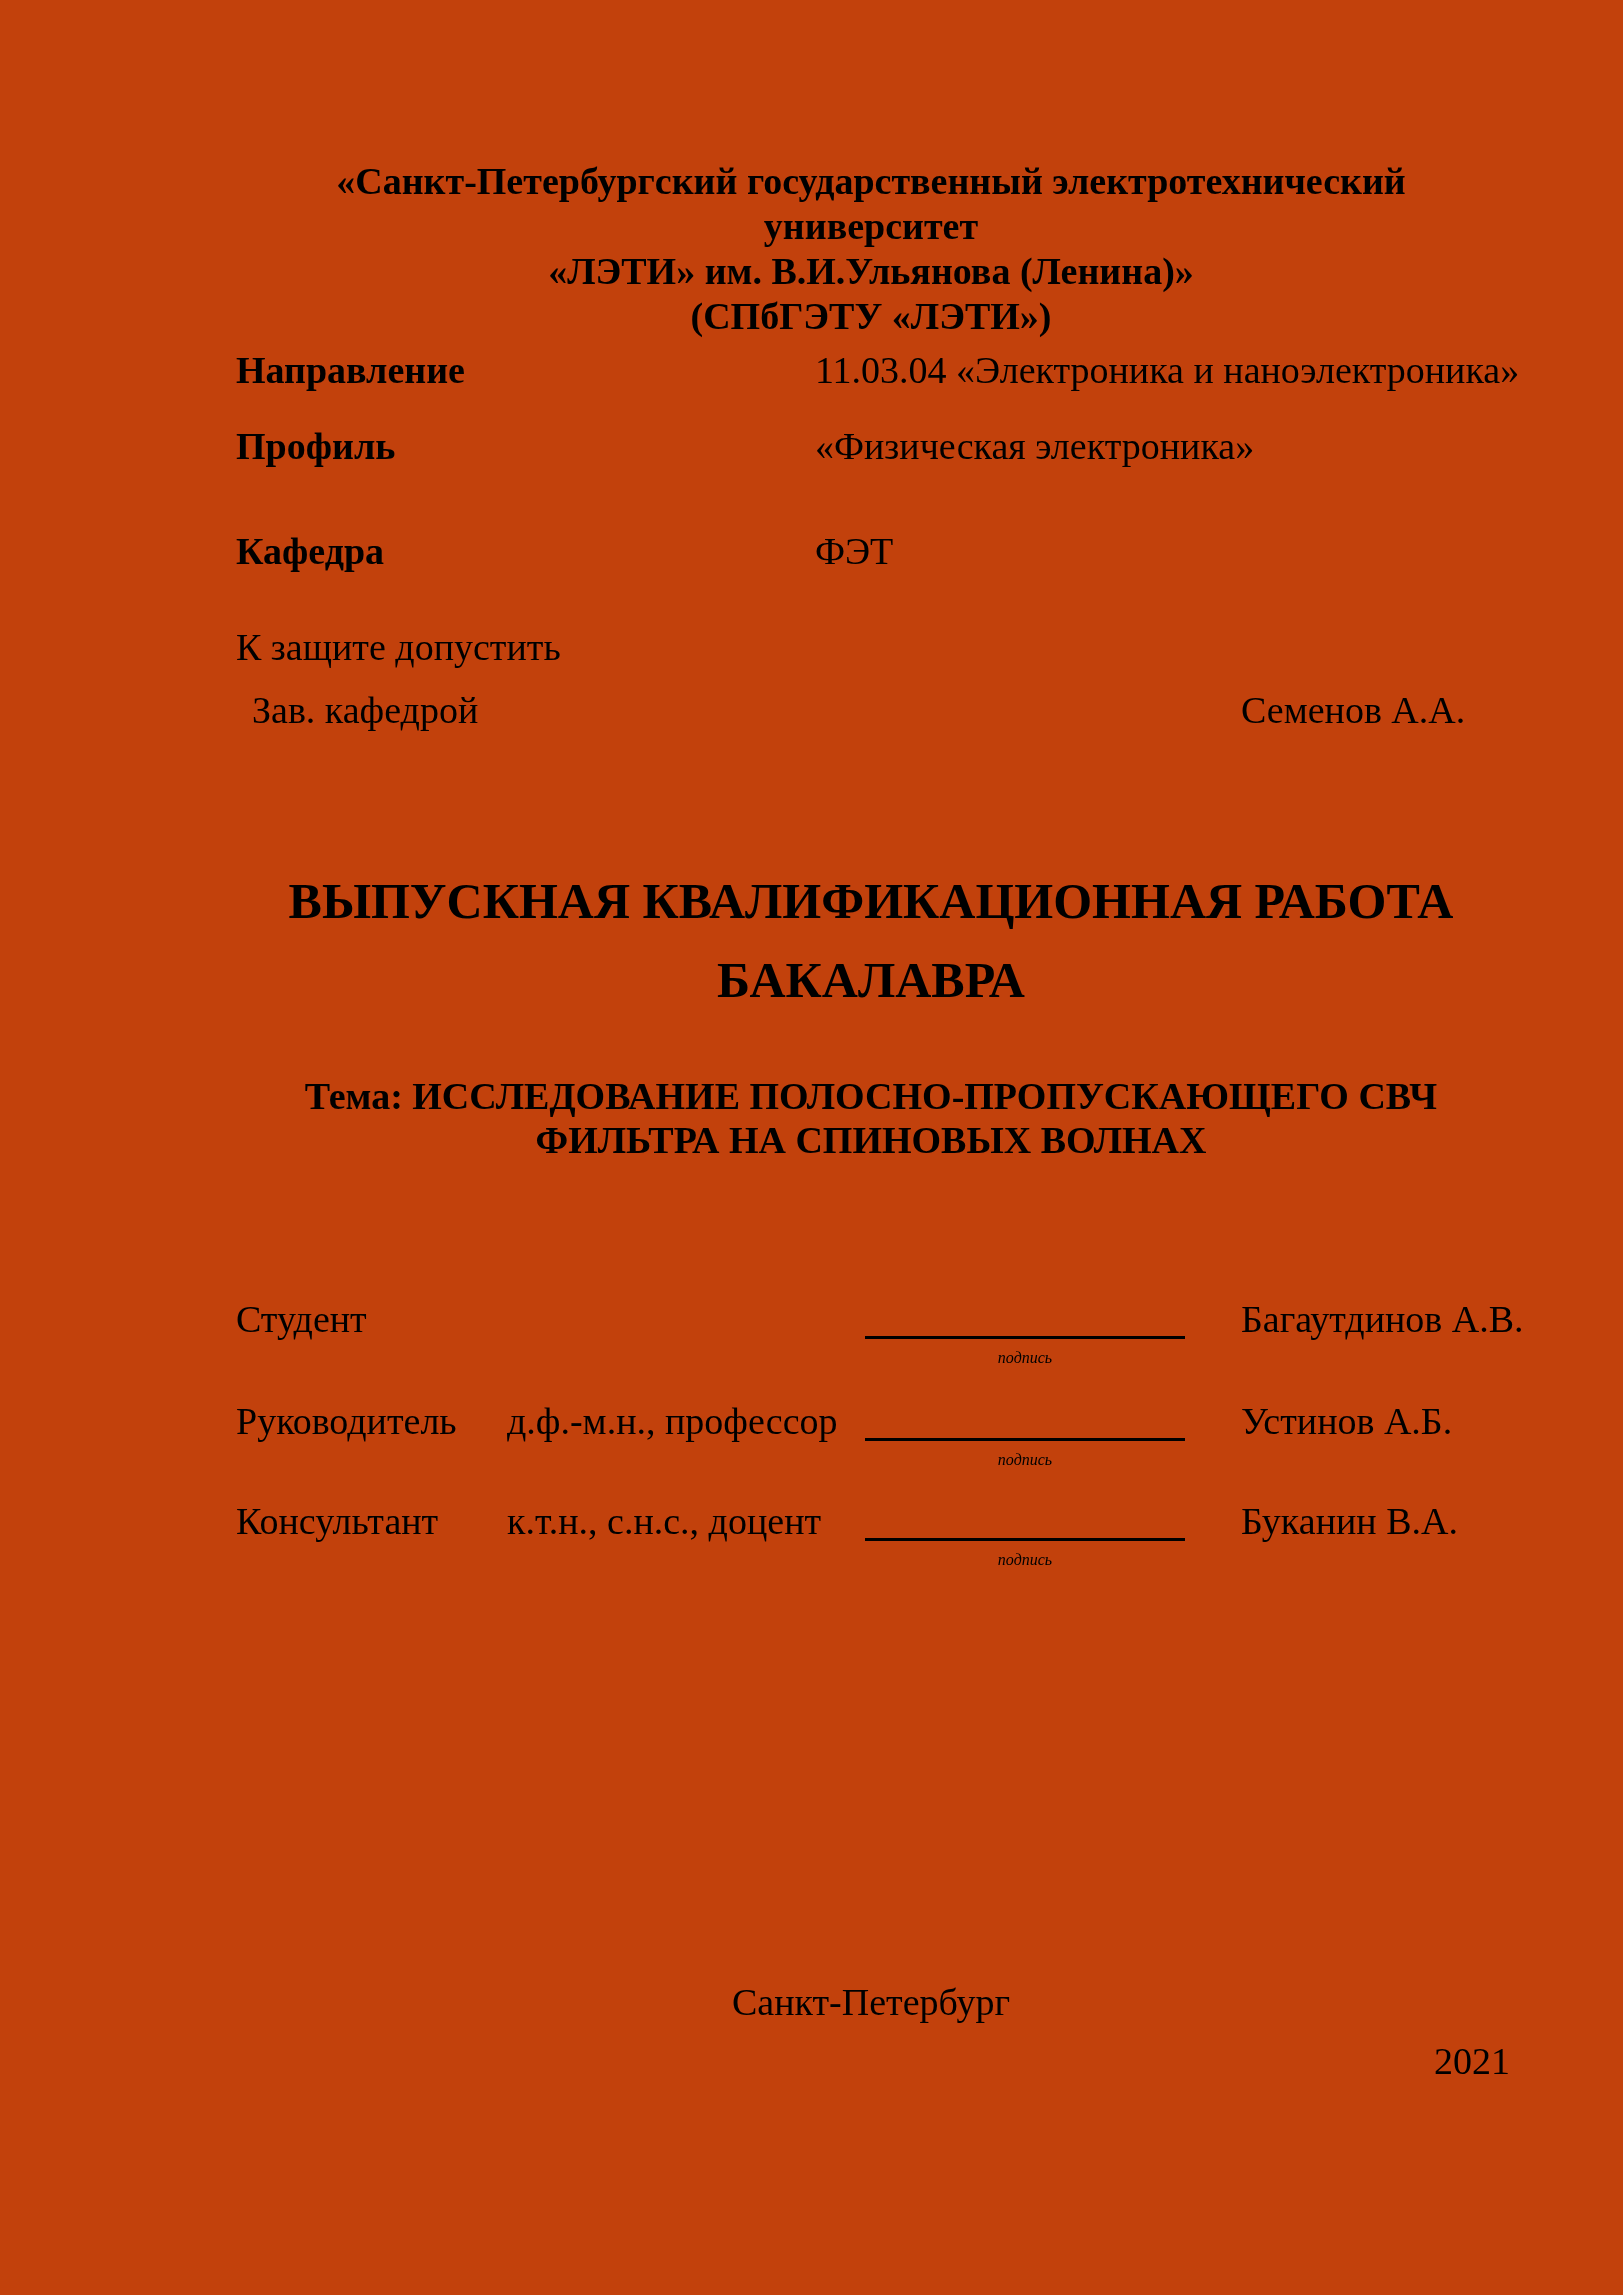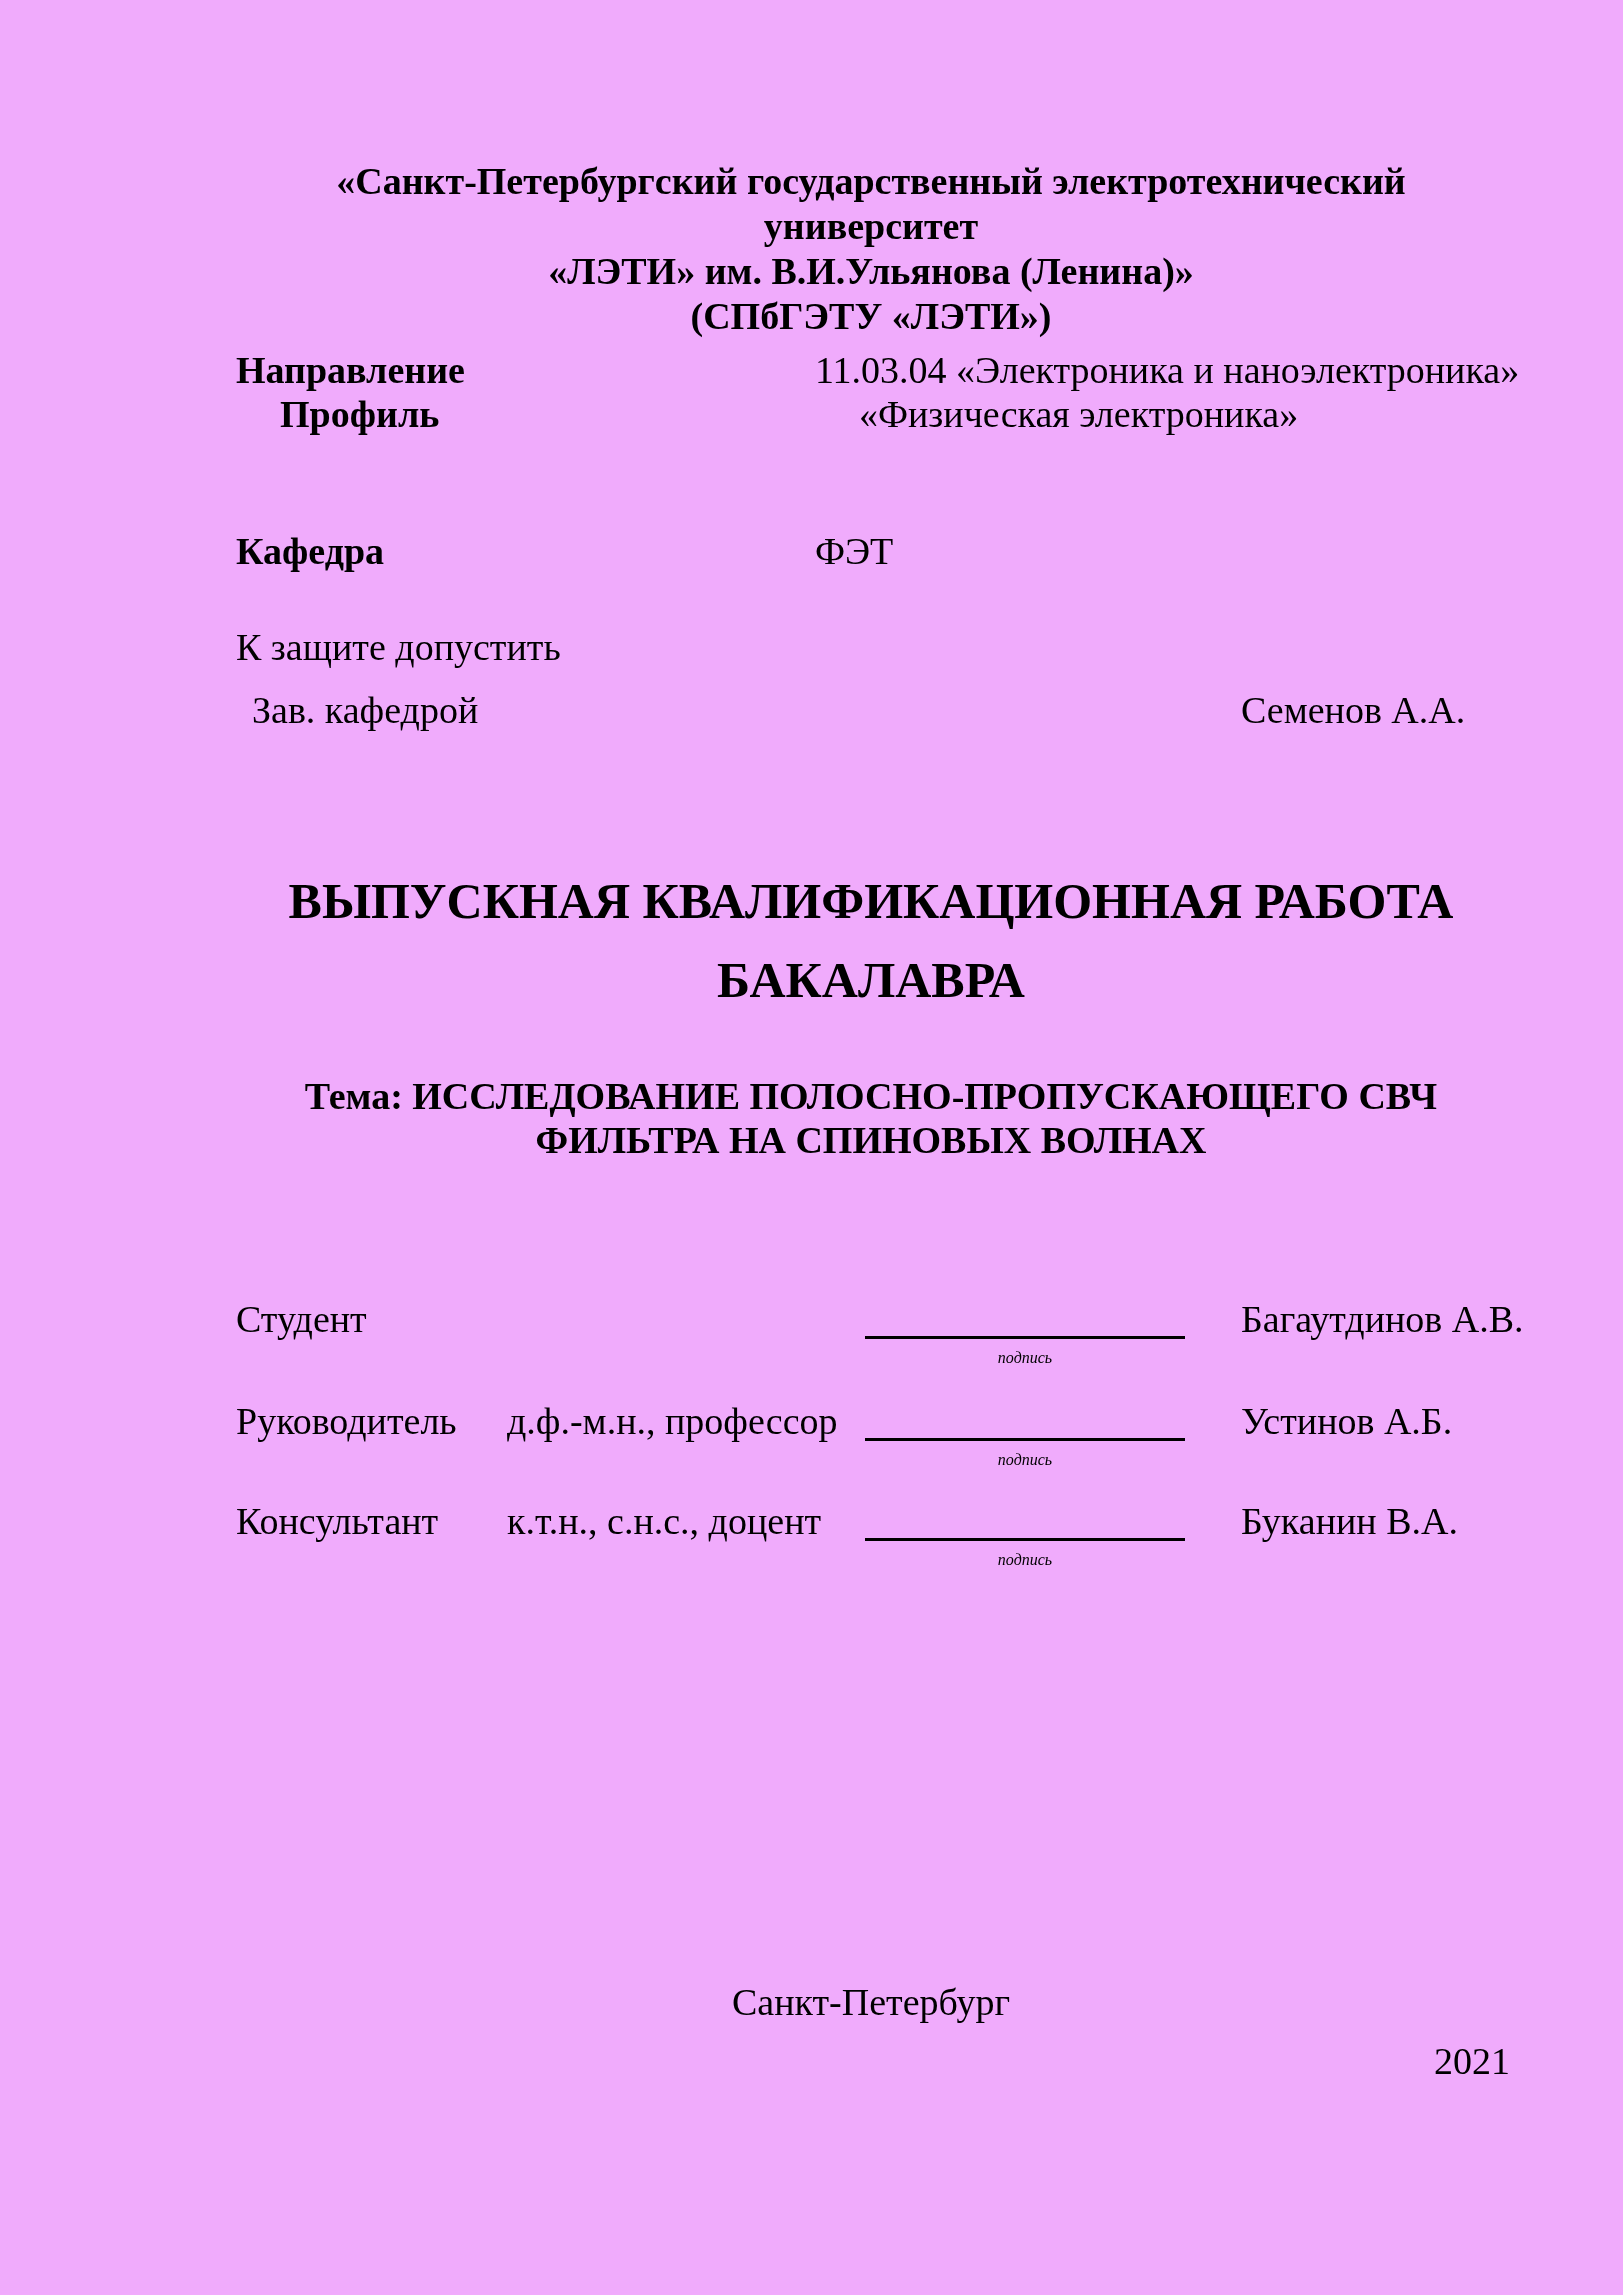--- a/index.html
+++ b/index.html
@@ -4,21 +4,21 @@
 <style>
   html, body {
     margin: 0;
     padding: 0;
     background: #ffffff;
   }
   .page {
     position: relative;
     width: 1623px;
     height: 2295px;
-    background: #f0abfc;
+    background: #c2410c;
     color: #000000;
     font-family: "Liberation Serif", "DejaVu Serif", serif;
     font-size: 38px;
     overflow: hidden;
   }
 
   
   .header {
     position: absolute;
     top: 159px;
@@ -42,21 +42,21 @@
     left: 0;
     font-weight: 700;
     white-space: nowrap;
   }
   .field-row .field-value {
     position: absolute;
     left: 579px;
     white-space: nowrap;
   }
   .fr-0 { top: 348px; }
-  .fr-1 { top: 392px; margin-left: 44px; }
+  .fr-1 { top: 424px; }
   .fr-2 { top: 469px; }
   .fr-3 { top: 529px; }
 
   
   .admission-note {
     position: absolute;
     top: 625px;
     left: 236px;
     line-height: 44px;
     white-space: nowrap;

